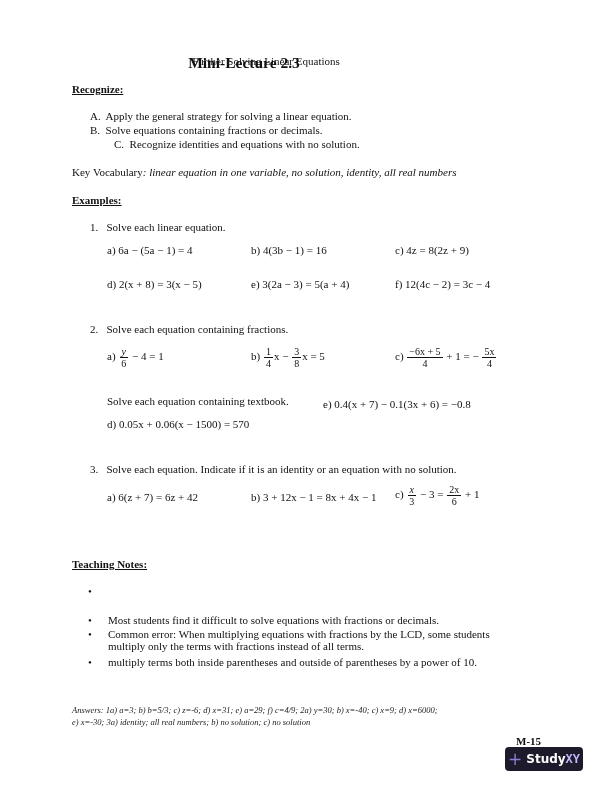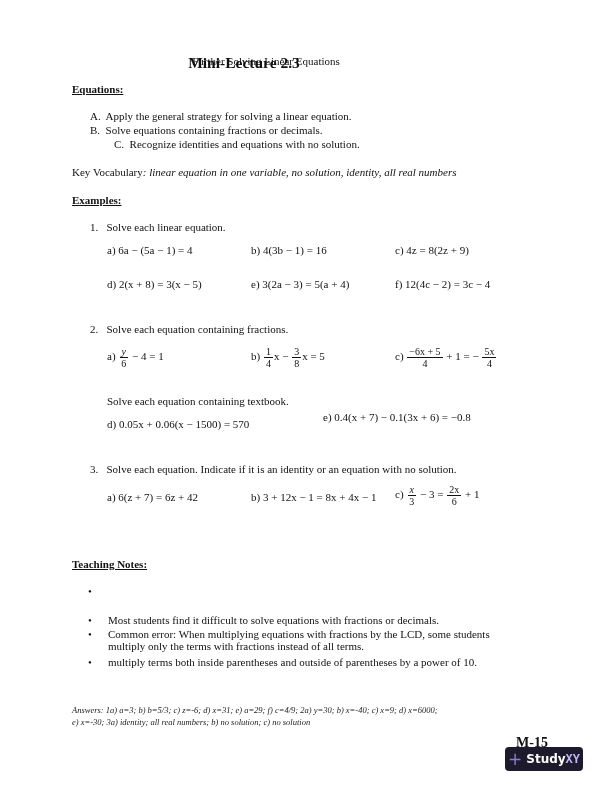--- a/index.html
+++ b/index.html
@@ -12,34 +12,34 @@
   .txt { font-size: 11px; }
   .it { font-style: italic; }
   .math { font-size: 11px; }
   .frac { display: inline-flex; flex-direction: column; align-items: center; vertical-align: middle;
           font-size: 10px; line-height: 11px; margin: 0 1px; }
   .frac .num { border-bottom: 0.8px solid #111; padding: 0 2px; }
   .frac .den { padding: 0 2px; }
   .bullet { font-size: 11px; }
   .bullet-dot { position: absolute; left: -20px; top: 0; }
   .answers { font-size: 8.5px; font-style: italic; color: #222; }
-  .pagenum { font-size: 14px; font-weight: bold; }
+  .pagenum { font-size: 11px; font-weight: bold; }
   .badge { left: 505px; top: 747px; width: 78px; height: 24px; background: #1d1b2b; border-radius: 4px;
            display: flex; align-items: center; justify-content: center; gap: 4px; }
   .badge-plus { color: #8d7bd8; font-family: "DejaVu Sans", sans-serif; font-size: 17px; line-height: 1; }
   .badge-text { font-family: "DejaVu Sans", sans-serif; font-weight: bold; font-size: 12px; color: #fff; }
   .badge-accent { color: #c4b5fd; font-family: Liberation Mono, monospace; }
 </style>
 </head>
 <body>
 
 <div class="abs title">Mini-Lecture 2.3</div>
 <div class="abs subtitle">Further Solving Linear Equations</div>
 
-<div class="abs heading" style="top:83px; left:72px;">Equations:</div>
+<div class="abs heading" style="top:83px; left:72px;">Recognize:</div>
 <div class="abs txt" style="top:110px; left:90px;">
   <span>A.</span>&nbsp;
   <span>Apply the general strategy for solving a linear equation.</span>
 </div>
 <div class="abs txt" style="top:124px; left:90px;">
   <span>B.</span>&nbsp;
   <span>Solve equations containing fractions or decimals.</span>
 </div>
 <div class="abs txt" style="top:138px; left:90px;padding-left:24px;">
   <span>C.</span>&nbsp;
@@ -90,21 +90,21 @@
       <span class="num">−6x + 5</span>
       <span class="den">4</span>
     </span><span> + 1 = − </span><span class="frac">
       <span class="num">5x</span>
       <span class="den">4</span>
     </span>
 </div>
 
 <div class="abs txt" style="top:395px; left:107px;">Solve each equation containing textbook.</div>
 <div class="abs math" style="top:418px; left:107px;"><span>d)</span> <span>0.05x + 0.06(x − 1500) = 570</span></div>
-<div class="abs math" style="top:411px; left:323px;text-align:center;"><span>e)</span> <span>0.4(x + 7) − 0.1(3x + 6) = −0.8</span></div>
+<div class="abs math" style="top:398px; left:323px;text-align:center;"><span>e)</span> <span>0.4(x + 7) − 0.1(3x + 6) = −0.8</span></div>
 
 <div class="abs txt" style="top:463px; left:90px;">
   <span>3.</span>&nbsp;&nbsp;
   <span>Solve each equation. Indicate if it is an identity or an equation with no solution.</span>
 </div>
 <div class="abs math" style="top:491px; left:107px;"><span>a)</span> <span>6(z + 7) = 6z + 42</span></div>
 <div class="abs math" style="top:491px; left:251px;"><span>b)</span> <span>3 + 12x − 1 = 8x + 4x − 1</span></div>
 <div class="abs math" style="top:484px; left:395px;">
   <span>c)</span>
   <span class="frac">

